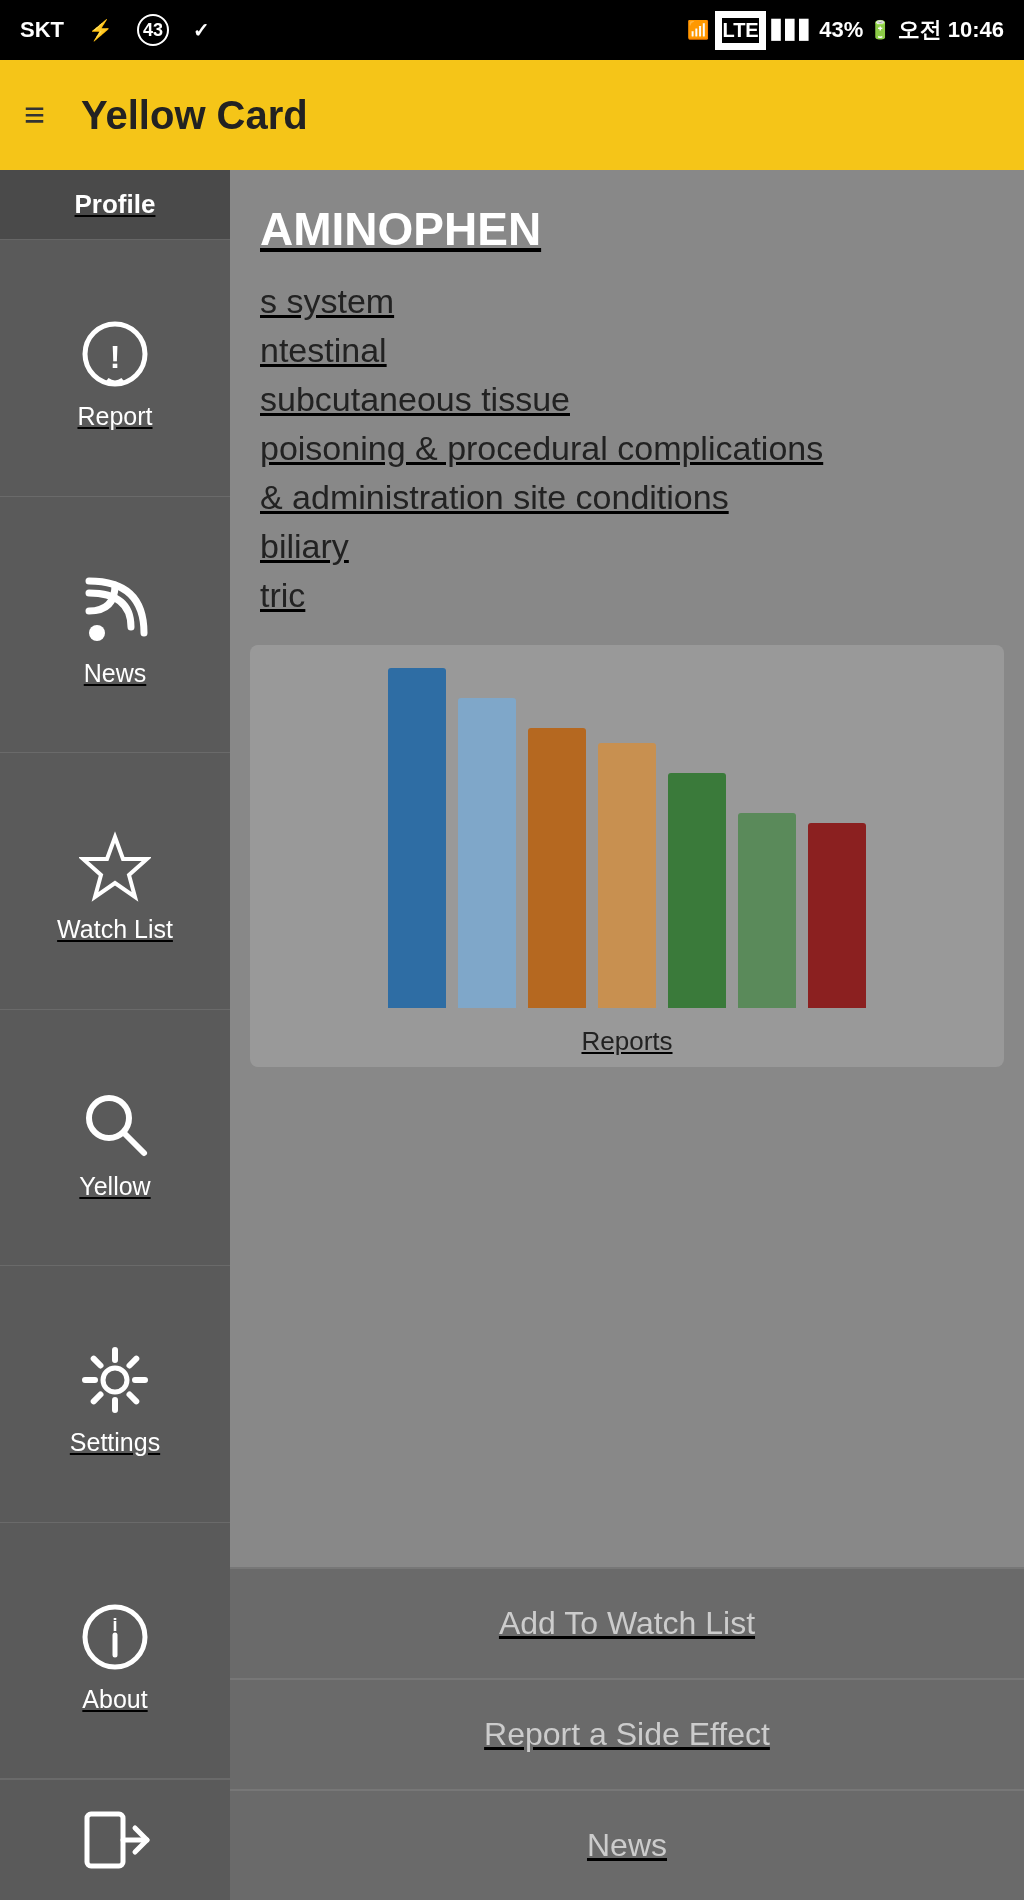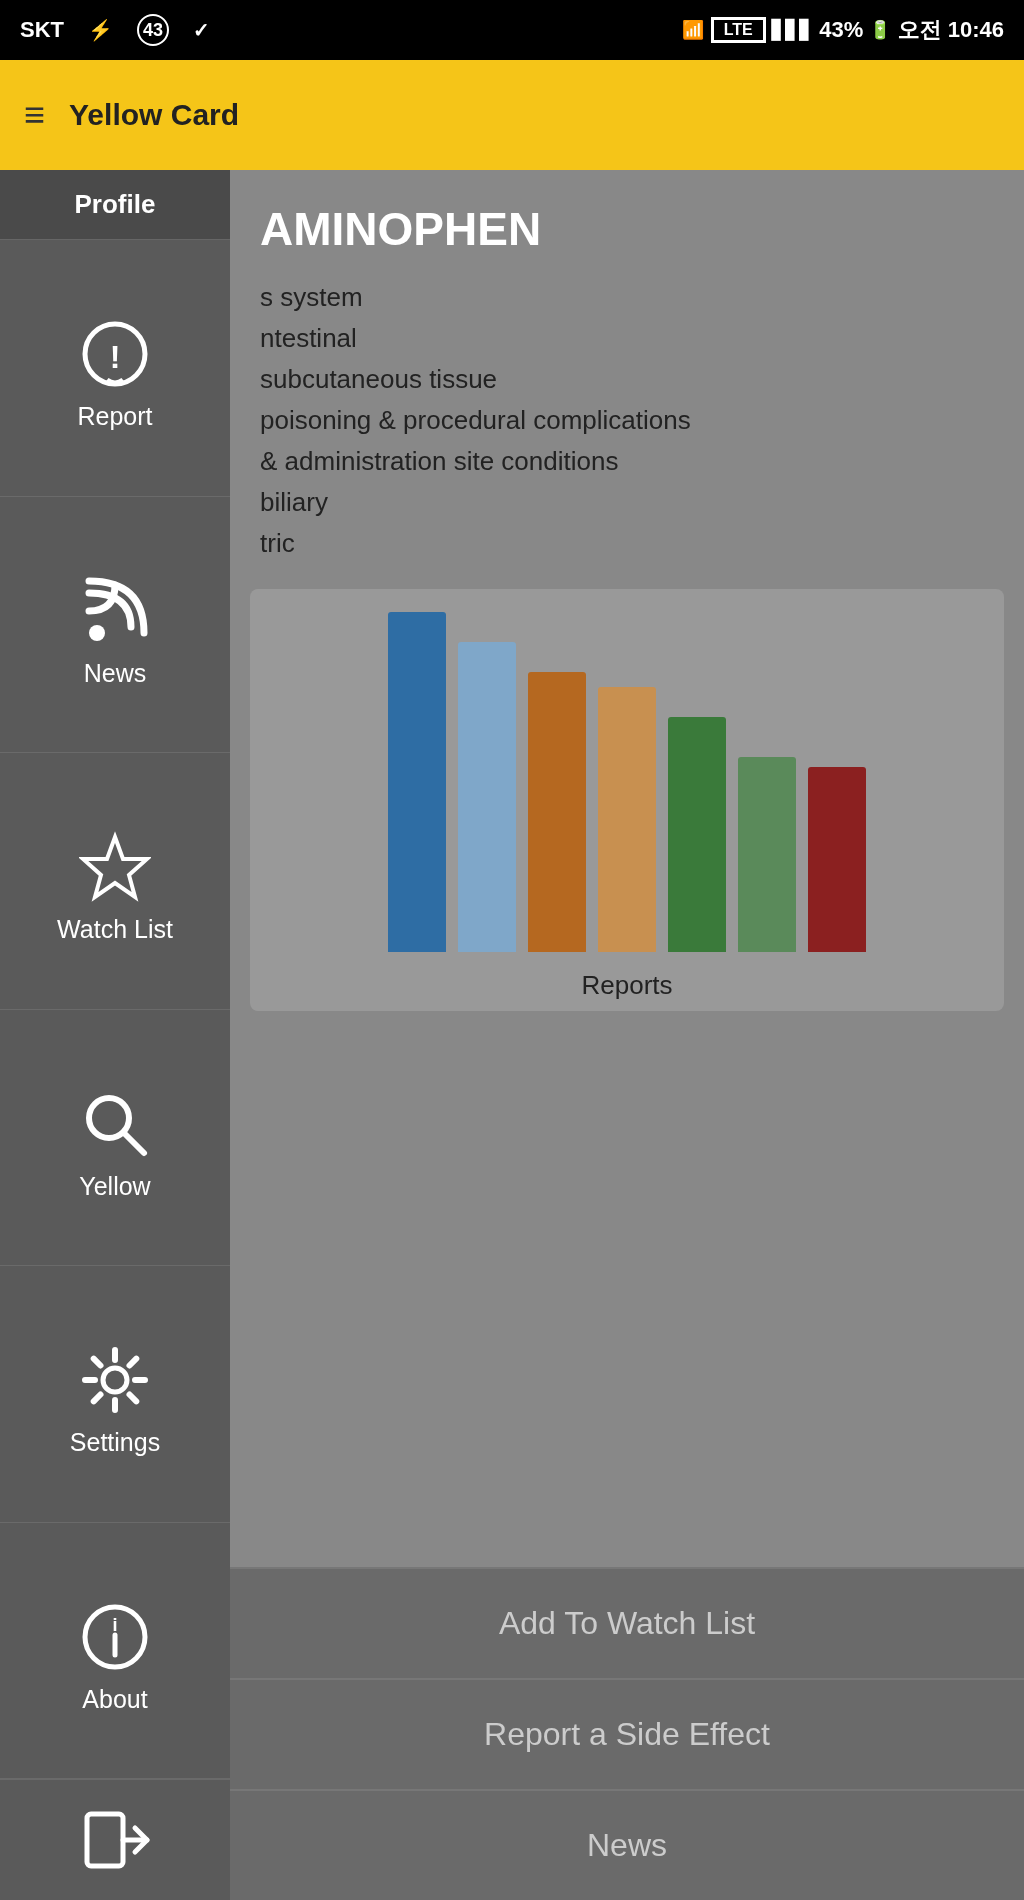--- a/index.html
+++ b/index.html
@@ -41,31 +41,33 @@
       gap: 24px;
       z-index: 99;
       position: relative;
     }
     .hamburger-icon {
       font-size: 36px;
       color: #333;
       cursor: pointer;
     }
     .app-title {
-      font-size: 30px;
+      font-size: 40px;
       font-weight: bold;
       color: #222;
+      margin-left: 12px;
     }
 
     
     .main-layout {
       display: flex;
       width: 100%;
       height: calc(1900px - 60px - 110px);
       position: relative;
+      text-decoration: underline;
     }
 
     
     .sidebar {
       width: 230px;
       min-width: 230px;
       background: #5a5a5a;
       display: flex;
       flex-direction: column;
       z-index: 50;
@@ -129,21 +131,21 @@
       padding: 32px 30px 16px;
     }
 
     .side-effects-list {
       padding: 10px 30px;
       display: flex;
       flex-direction: column;
       gap: 10px;
     }
     .side-effect-item {
-      font-size: 26px;
+      font-size: 34px;
       color: #222;
     }
 
     
     .chart-container {
       margin: 20px 20px 10px;
       background: #999;
       border-radius: 8px;
       padding: 13px 20px 10px;
       display: flex;
@@ -218,21 +220,21 @@
 
 <div class="status-bar">
   <div class="status-left">
     <span>SKT</span>
     <span style="font-size:20px;">⚡</span>
     <span style="border:2px solid white;border-radius:50%;width:32px;height:32px;display:flex;align-items:center;justify-content:center;font-size:18px;text-align:center;">43</span>
     <span style="font-size:20px;">✓</span>
   </div>
   <div class="status-right">
     <span style="font-size:18px;">📶</span>
-    <span style="font-size:16px; border:3px solid #ffffff;padding:1px 10px;">LTE</span>
+    <span style="font-size:20px; border:7px solid #ffffff;padding:1px 0;">LTE</span>
     <span style="font-size:18px;">▋▋▋</span>
     <span>43%</span>
     <span style="font-size:18px;">🔋</span>
     <span>오전</span>
     <span>10:46</span>
   </div>
 </div>
 
 <div class="app-bar">
   <span class="hamburger-icon">≡</span>

